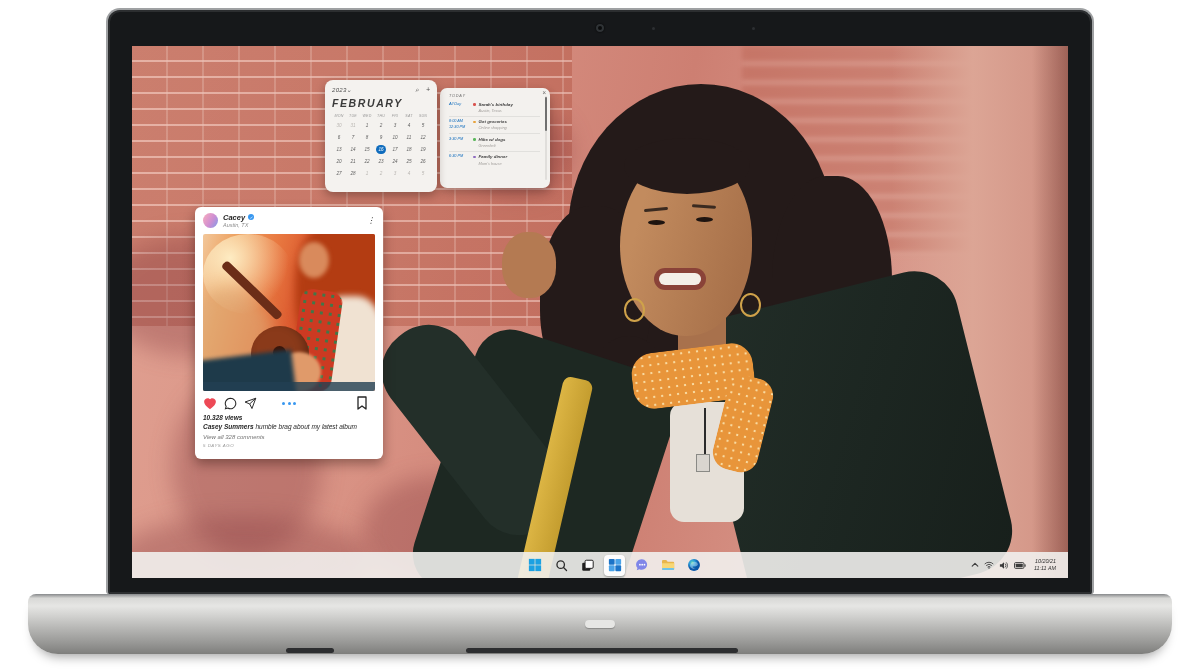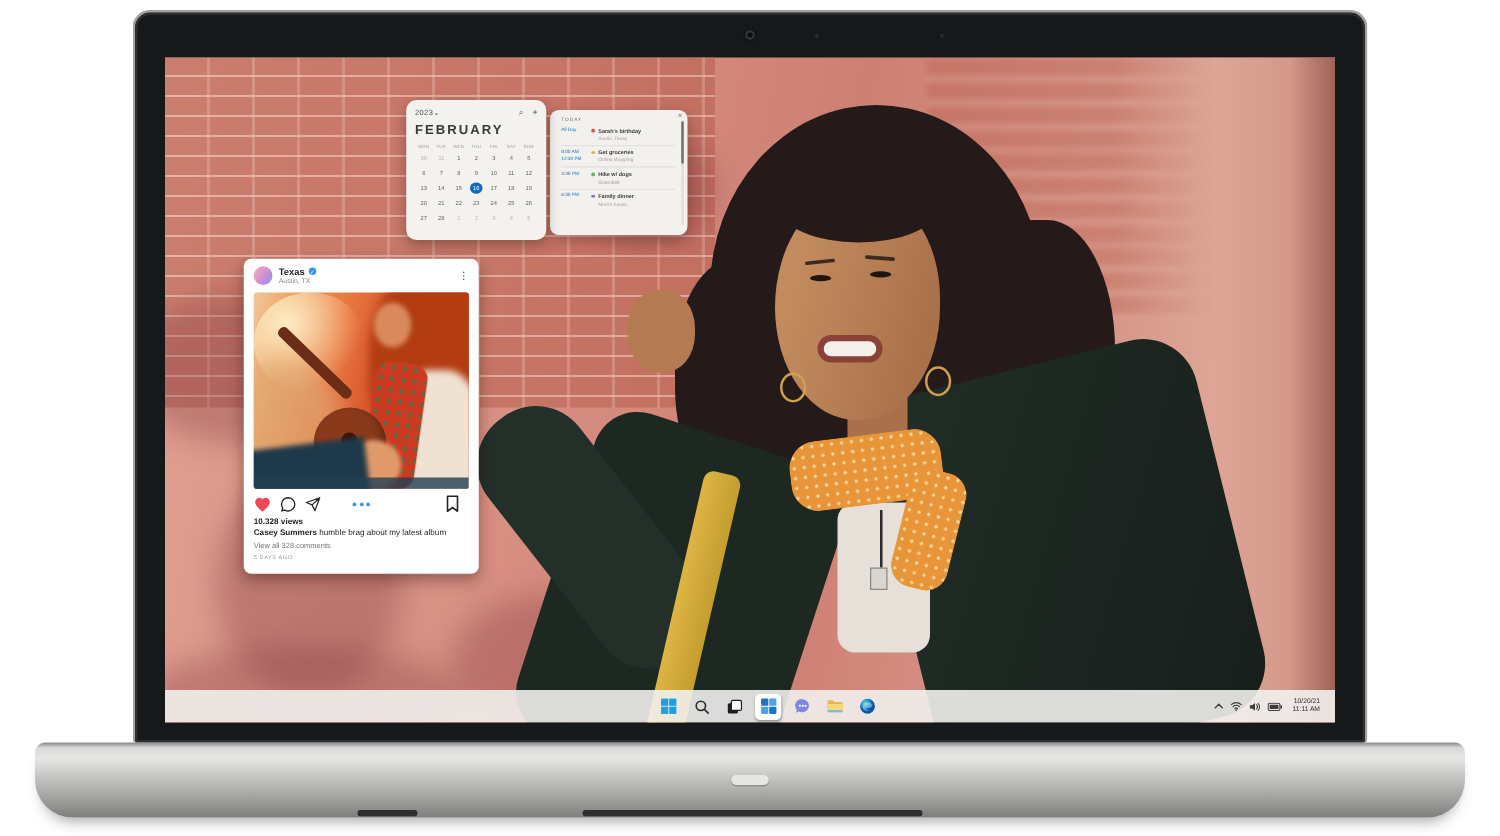--- a/index.html
+++ b/index.html
@@ -3,21 +3,21 @@
 <meta charset="utf-8">
 <style>
   * { margin:0; padding:0; box-sizing:border-box; }
   html,body { width:1200px; height:669px; background:#fff; overflow:hidden;
               font-family:"Liberation Sans", sans-serif; }
 
   
   .laptop-lid { position:absolute; left:106px; top:8px; width:988px; height:586px;
     background:#16181a; border:2px solid #9fa1a3; border-bottom:none;
     border-radius:14px 14px 3px 3px;
-    box-shadow:inset 0 0 0 2px #2c2e30; }
+    box-shadow:inset 0 0 0 2px #2c2e30;font-style:italic; }
   .webcam { position:absolute; left:50%; top:14px; width:8px; height:8px; margin-left:-4px;
     border-radius:50%; background:#0a0b0c; box-shadow:inset 0 0 0 2px #2f3336, 0 0 2px #000; }
   .mic-dot { position:absolute; top:17px; width:3px; height:3px; border-radius:50%; background:#2c2f32; }
   .mic-dot.m1 { left:calc(50% + 52px); } .mic-dot.m2 { left:calc(50% + 152px); }
 
   .laptop-base { position:absolute; left:28px; top:594px; width:1144px; height:60px;
     border-radius:8px 8px 30px 30px;
     background:linear-gradient(180deg,#87898b 0%,#d8d8d6 7%,#e6e6e4 20%,#d2d2d0 36%,
                #b8b8b6 56%,#9c9c9a 78%,#7e7e7c 100%);
     box-shadow:0 9px 12px -7px rgba(0,0,0,.4); }
@@ -420,21 +420,21 @@
             </div>
           </div>
         </div>
     </div>
 
     <div class="social-card">
       <div class="sc-head">
         <div class="avatar"></div>
         <div class="sc-id">
           <div class="sc-name-row">
-            <span class="sc-name">Texas</span>
+            <span class="sc-name">Cacey</span>
             <span class="sc-badge">✓</span>
           </div>
           <div class="sc-loc">Austin, TX</div>
         </div>
         <span class="sc-menu">⋮</span>
       </div>
       <div class="sc-photo">
         <div class="ph ph-sun"></div>
         <div class="ph ph-ground"></div>
         <div class="ph ph-hair"></div>

